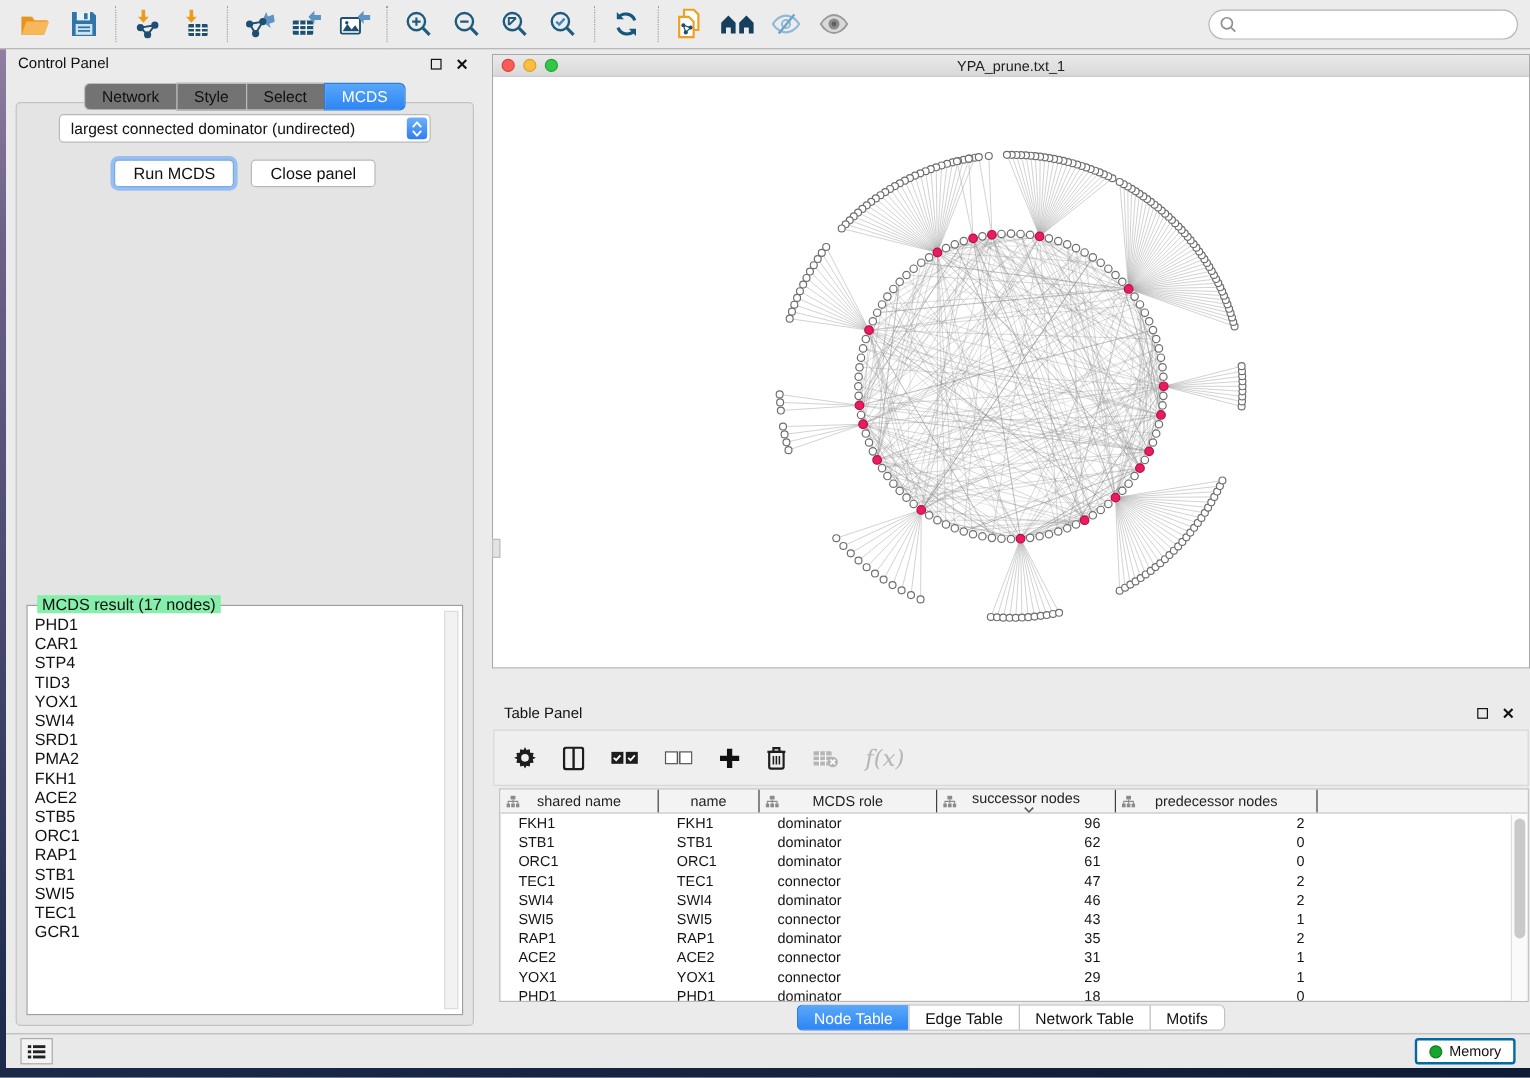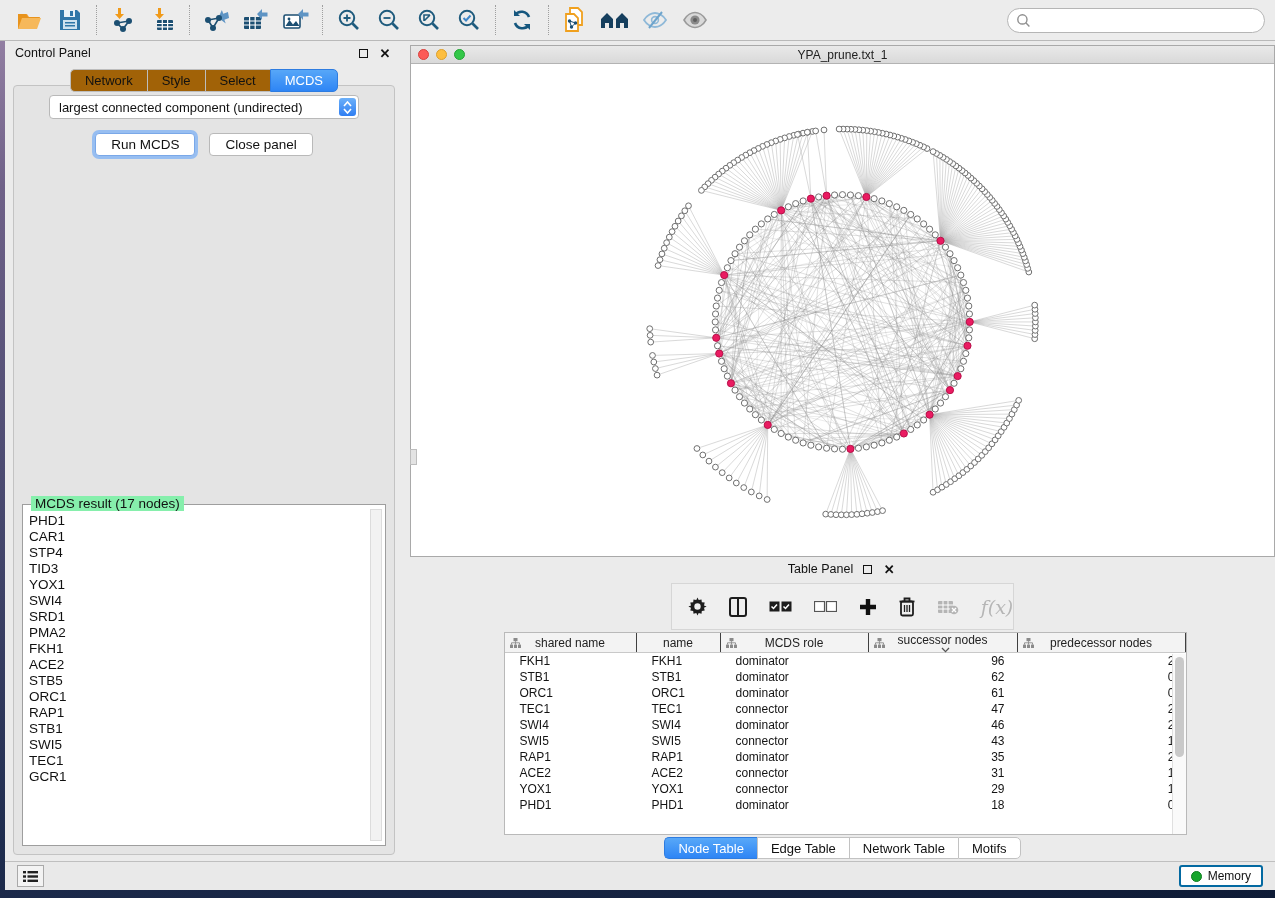--- a/index.html
+++ b/index.html
@@ -28,21 +28,21 @@
   .control-panel { width:398px; flex:0 0 398px; position:relative; }
   .panel-head { height:24px; display:flex; align-items:center; padding:0 10px;
                 font-size:12.5px; color:#111; }
   .panel-head .ph-title { flex:1; }
   .win-btn { width:16px; height:16px; display:flex; align-items:center; justify-content:center;
              background:transparent; border:none; margin-left:6px; cursor:default; }
   .float-glyph { width:9px; height:9px; border:1.5px solid #111; display:inline-block; }
   .close-glyph { font-size:13px; font-weight:bold; color:#111; line-height:1; }
 
   .cp-tabs { display:flex; justify-content:center; position:relative; z-index:2; margin-top:4px; }
-  .cp-tab { font-size:13px; padding:3px 14px; background:#a16207; border:1px solid #bdbdbd;
+  .cp-tab { font-size:13px; padding:3px 14px; background:#737373; border:1px solid #bdbdbd;
             border-right:none; color:#111; cursor:default; font-family:"Liberation Sans",sans-serif; }
   .cp-tab:first-child { border-radius:5px 0 0 5px; }
   .cp-tab:last-child  { border-radius:0 5px 5px 0; border-right:1px solid #bdbdbd; }
   .cp-tab.active { background:linear-gradient(#57a7f8,#2e85f5); color:#fff; border-color:#2e7ce0; }
   .cp-inner { position:absolute; left:8px; right:8px; top:44px; bottom:6px;
               background:#e4e4e4; border:1px solid #c3c3c3; border-radius:4px; }
   .opt-label { text-align:center; margin-top:26px; font-size:13.5px; color:#111; }
   .dropdown { margin:9px auto 0; width:310px; height:24px; background:#fff; border:1px solid #b9b9b9;
               border-radius:4px; display:flex; align-items:center; font-size:13px; color:#111;
               padding-left:9px; position:relative; cursor:default; }
@@ -70,21 +70,21 @@
   .net-title { height:18px; background:linear-gradient(#e9e9e9,#d9d9d9); border-bottom:1px solid #b3b3b3;
                display:flex; align-items:center; position:relative; }
   .lights { display:flex; gap:7px; margin-left:7px; }
   .light { width:11px; height:11px; border-radius:50%; }
   .net-name { position:absolute; left:0; right:0; text-align:center; font-size:12px; color:#222; }
   .net-canvas { flex:1; position:relative; background:#fff; }
   .net-canvas svg { position:absolute; inset:0; }
   .splitter-grip { position:absolute; left:-1px; top:385px; width:7px; height:16px;
                    background:#e3e3e3; border:1px solid #bdbdbd; }
 
-  .table-panel { flex:1; margin-top:0; position:relative; display:flex; flex-direction:column; min-height:0;align-items:center; }
+  .table-panel { flex:1; margin-top:25px; position:relative; display:flex; flex-direction:column; min-height:0; }
   .tp-toolbar { height:47px; margin:2px 1px 0 1px; background:#efefef; border:1px solid #d6d6d6;
                 display:flex; align-items:center; padding-left:16px; gap:22px; }
   .tpi { background:transparent; border:none; display:flex; align-items:center; justify-content:center;
          cursor:default; height:30px; }
   .fx { font-family:"DejaVu Serif",serif; font-style:italic; font-size:19px; color:#b5b5b5; }
 
   .tp-table { flex:1; margin:2px 1px 0 6px; border:1px solid #b9b9b9; background:#fff;
               position:relative; overflow:hidden; min-height:0; }
   .t-head { display:flex; height:20px; background:#f3f3f3; border-bottom:1px solid #c9c9c9; }
   .th { position:relative; display:flex; align-items:center; justify-content:center;
@@ -288,21 +288,21 @@
           </button>
       </div>
       <div class="cp-tabs" id="cpTabs">
           <button class="cp-tab">Network</button>
           <button class="cp-tab">Style</button>
           <button class="cp-tab">Select</button>
           <button class="cp-tab active">MCDS</button>
         </div>
       <div class="cp-inner">
         <div class="dropdown">
-          <span>largest connected component (undirected)</span>
+          <span>largest connected dominator (undirected)</span>
           <span class="dd-stepper">
             <svg width="9" height="6" viewBox="0 0 9 6">
                 <path d="M1 5l3.5-4L8 5" fill="none" stroke="#fff" stroke-width="1.6"></path>
               </svg>
             <svg width="9" height="6" viewBox="0 0 9 6">
                 <path d="M1 1l3.5 4L8 1" fill="none" stroke="#fff" stroke-width="1.6"></path>
               </svg>
           </span>
         </div>
         <div class="btn-row">

